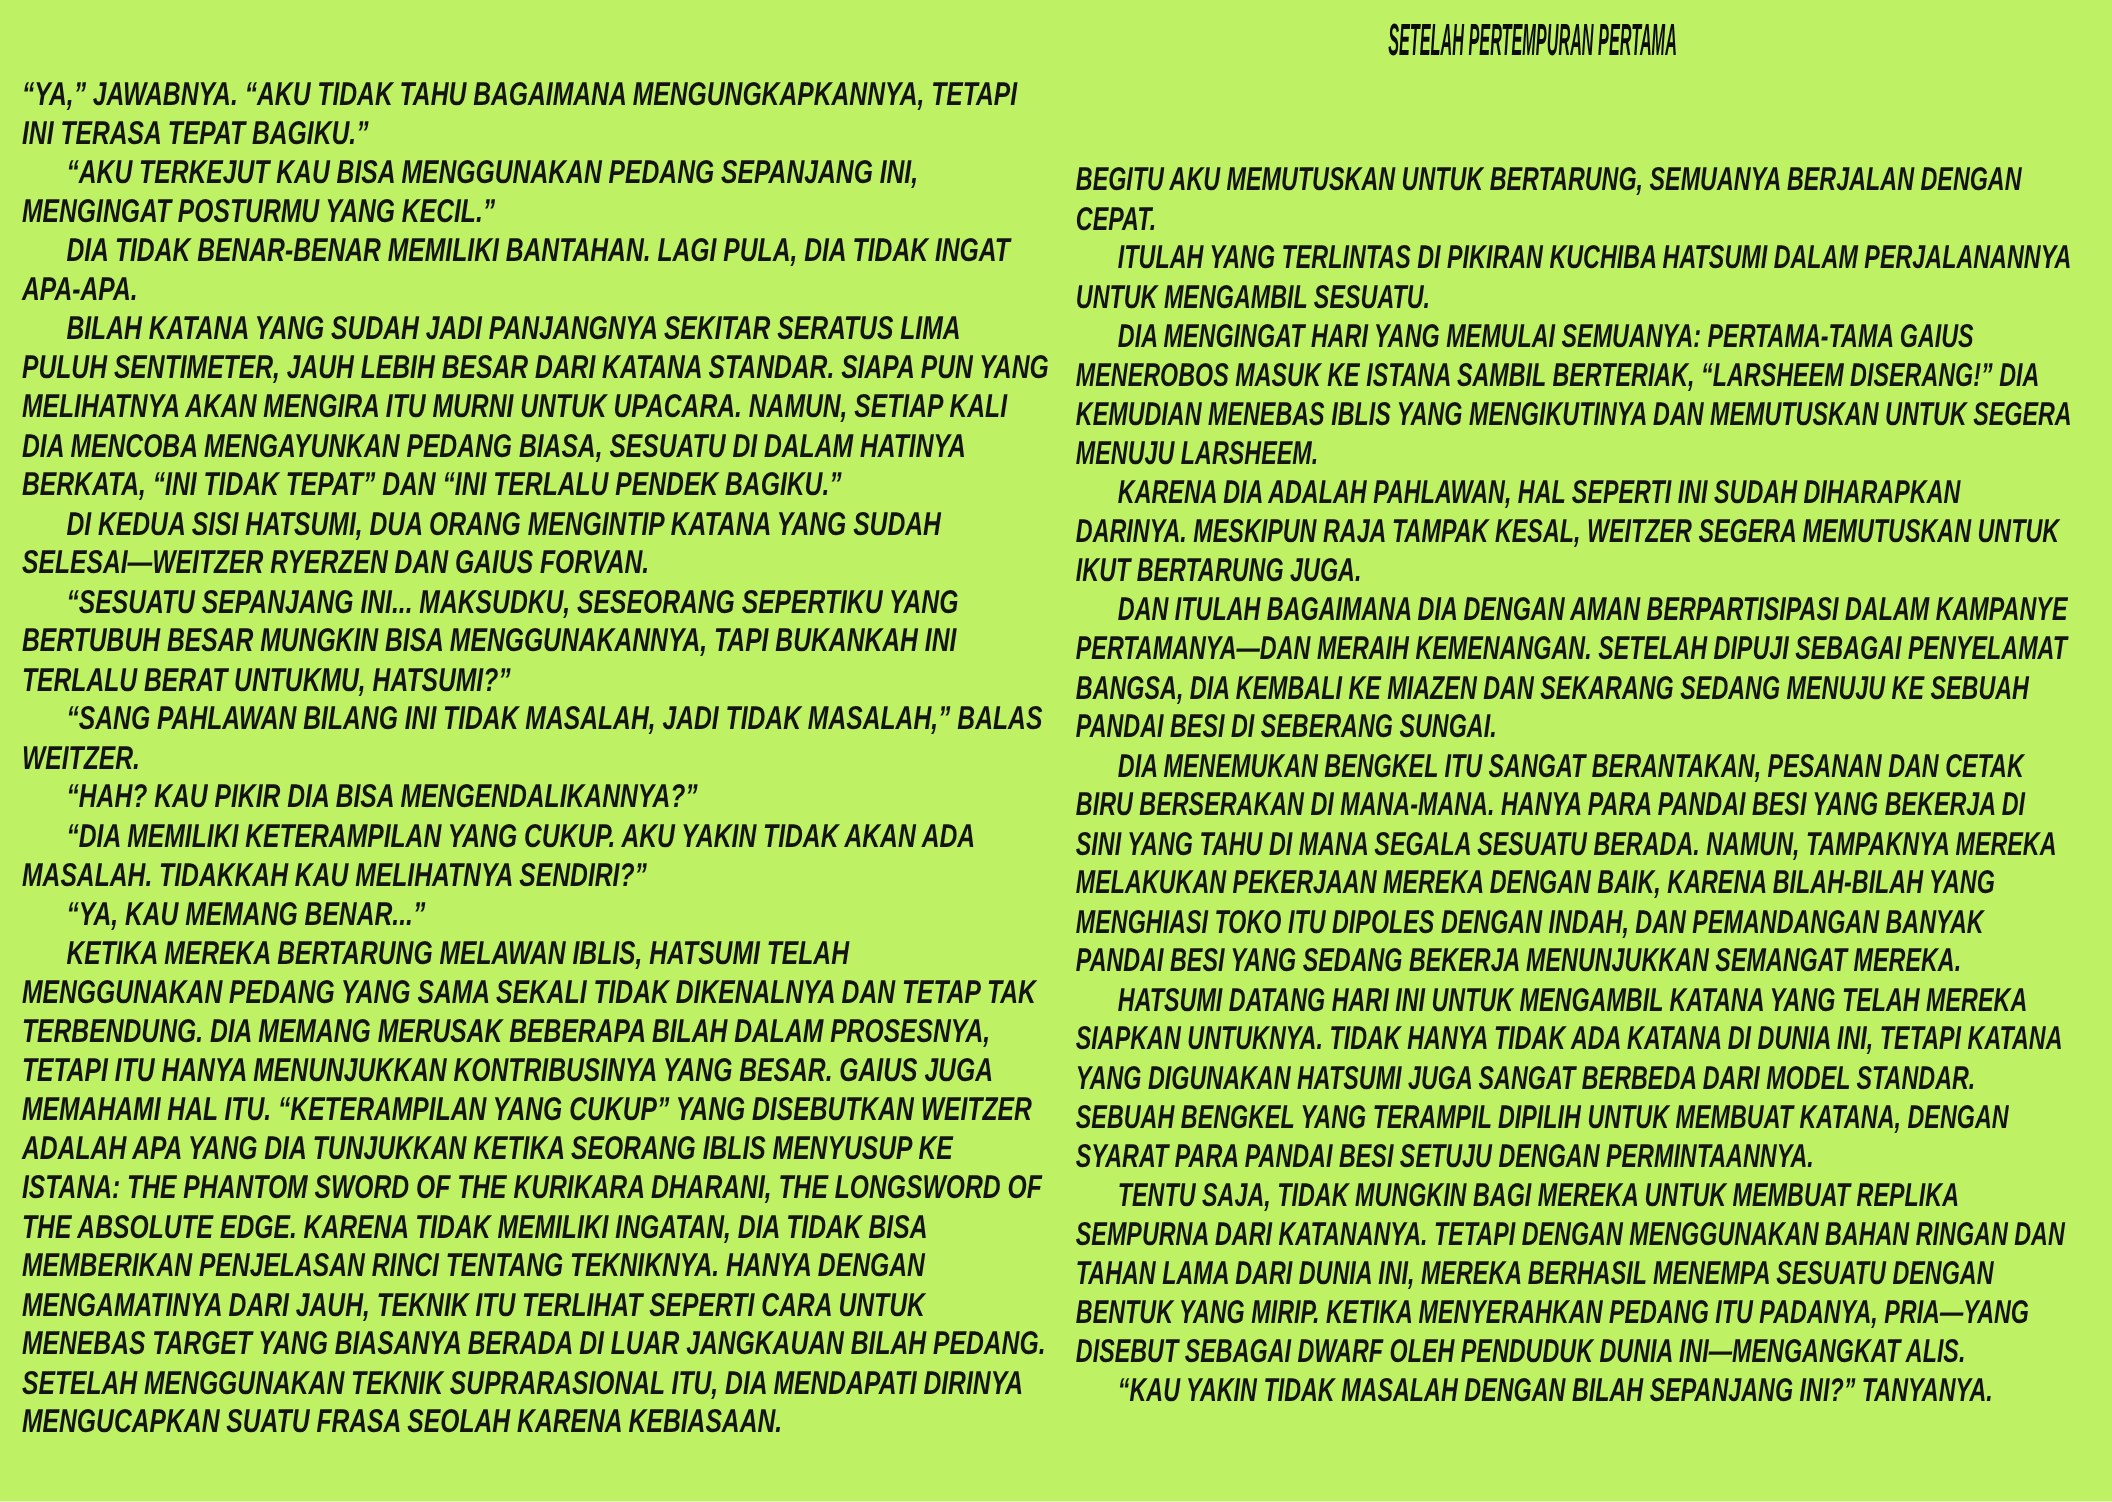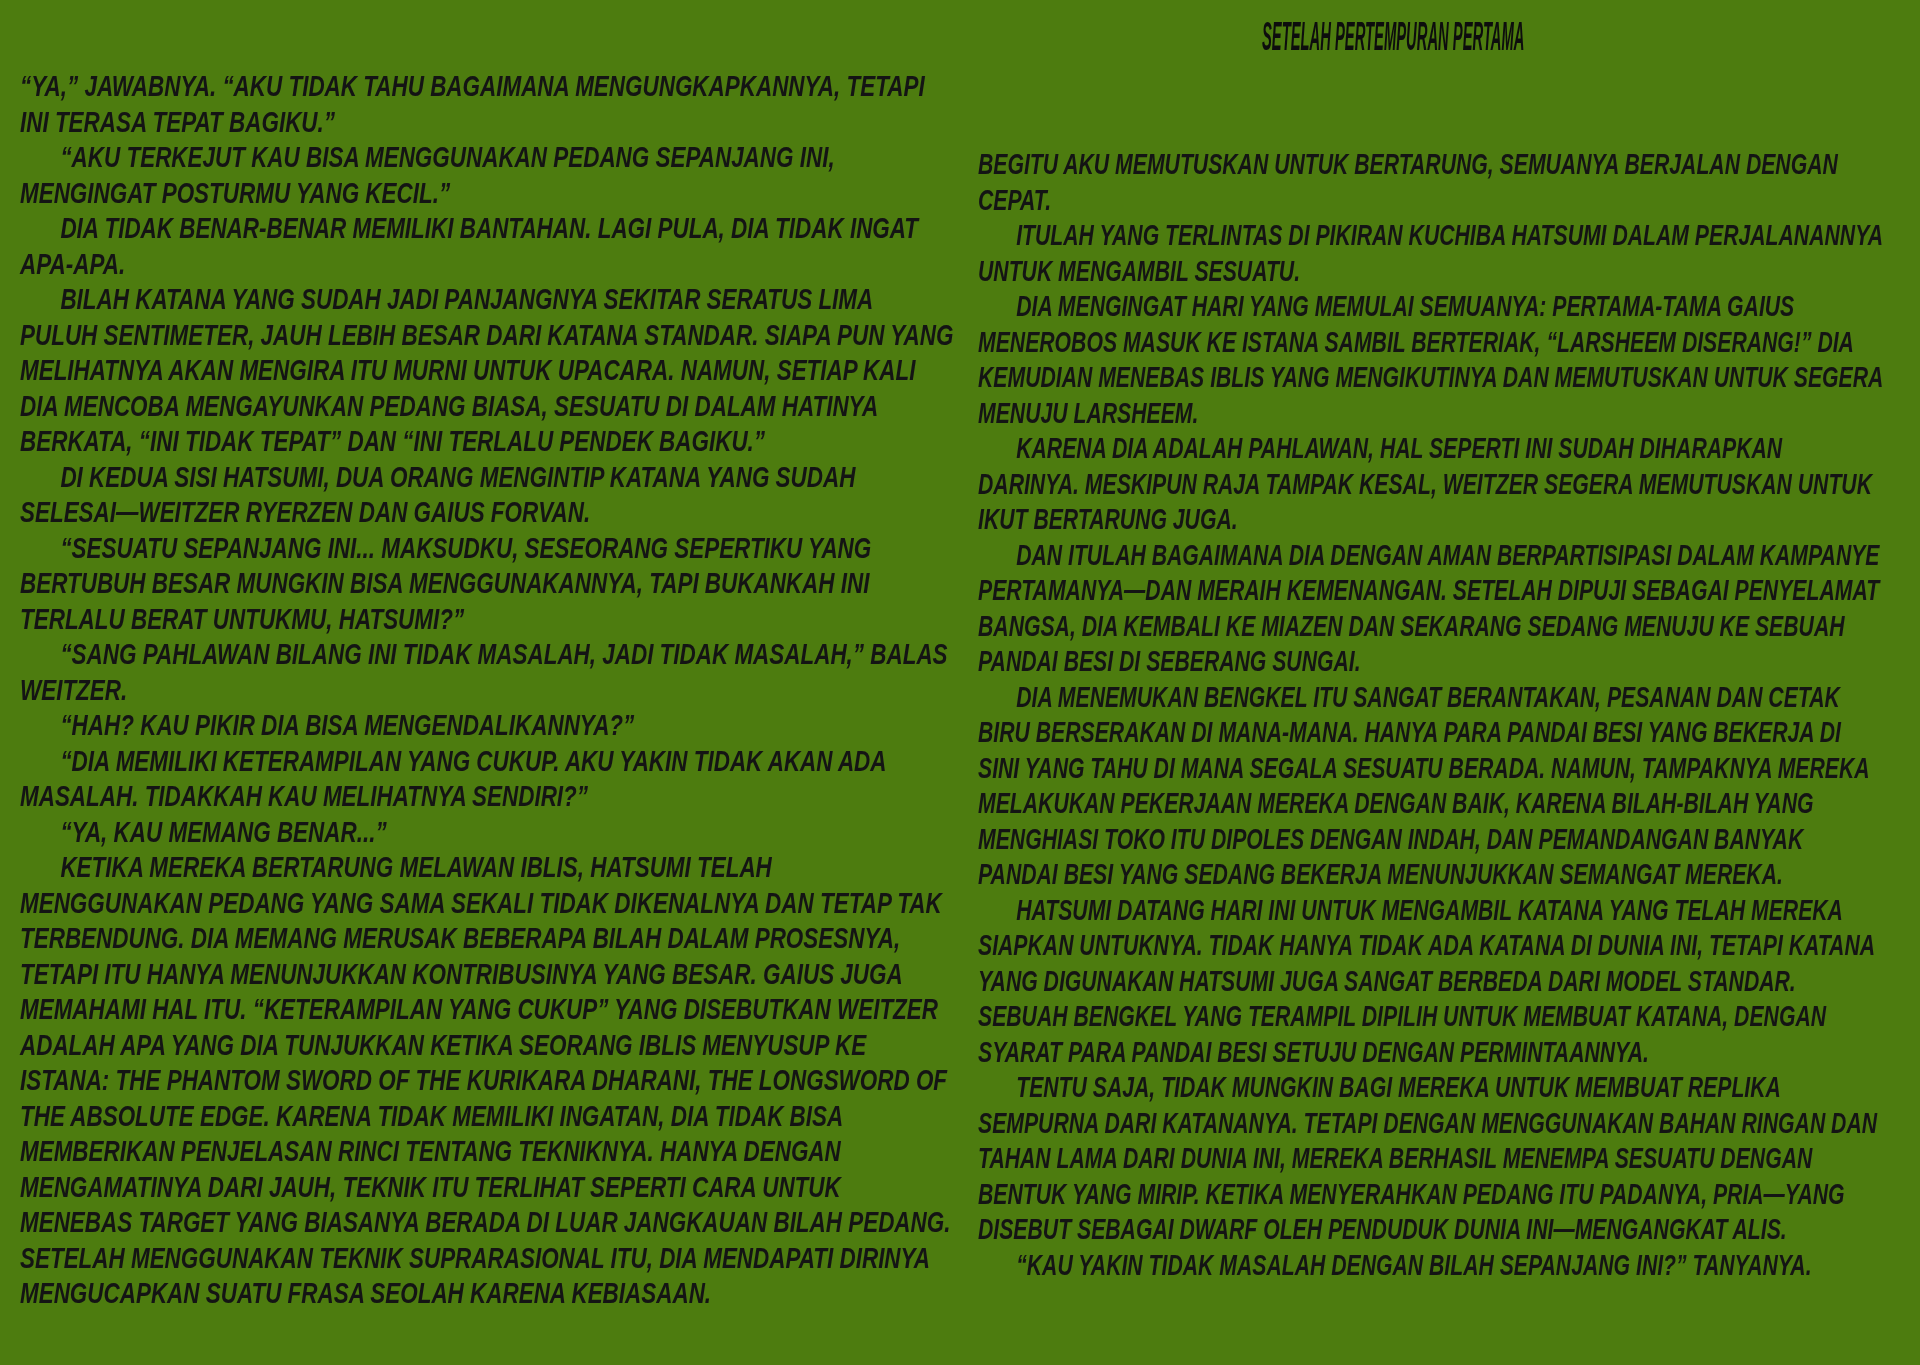--- a/index.html
+++ b/index.html
@@ -12,21 +12,21 @@
     width: 1920px;
     height: 1365px;
     position: relative;
     overflow: hidden;
     font-family: "Liberation Sans", sans-serif;
     color: #101010;
   }
   .page {
     position: absolute;
     inset: 0;
-    background: #4d7c0f;
+    background: #bef264;
   }
   .chapter-title {
     position: absolute;
     left: 1262px;
     top: 12px;
     margin: 0;
     font-size: 41px;
     line-height: 1.2;
     font-weight: bold;
     font-style: italic;

